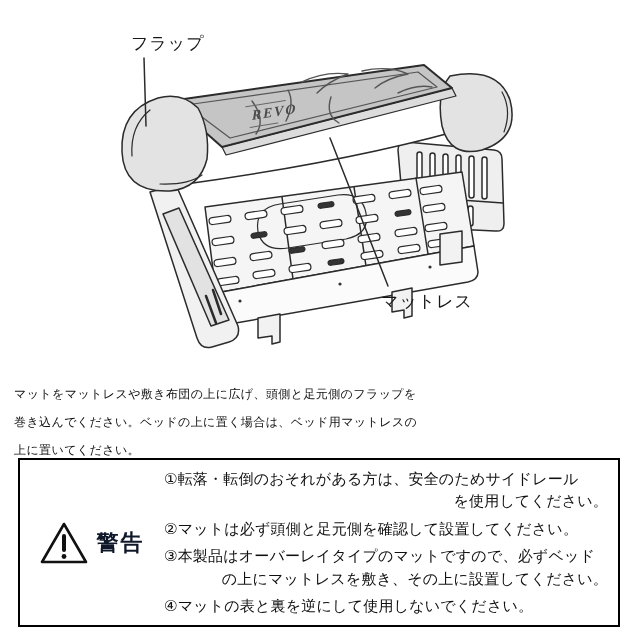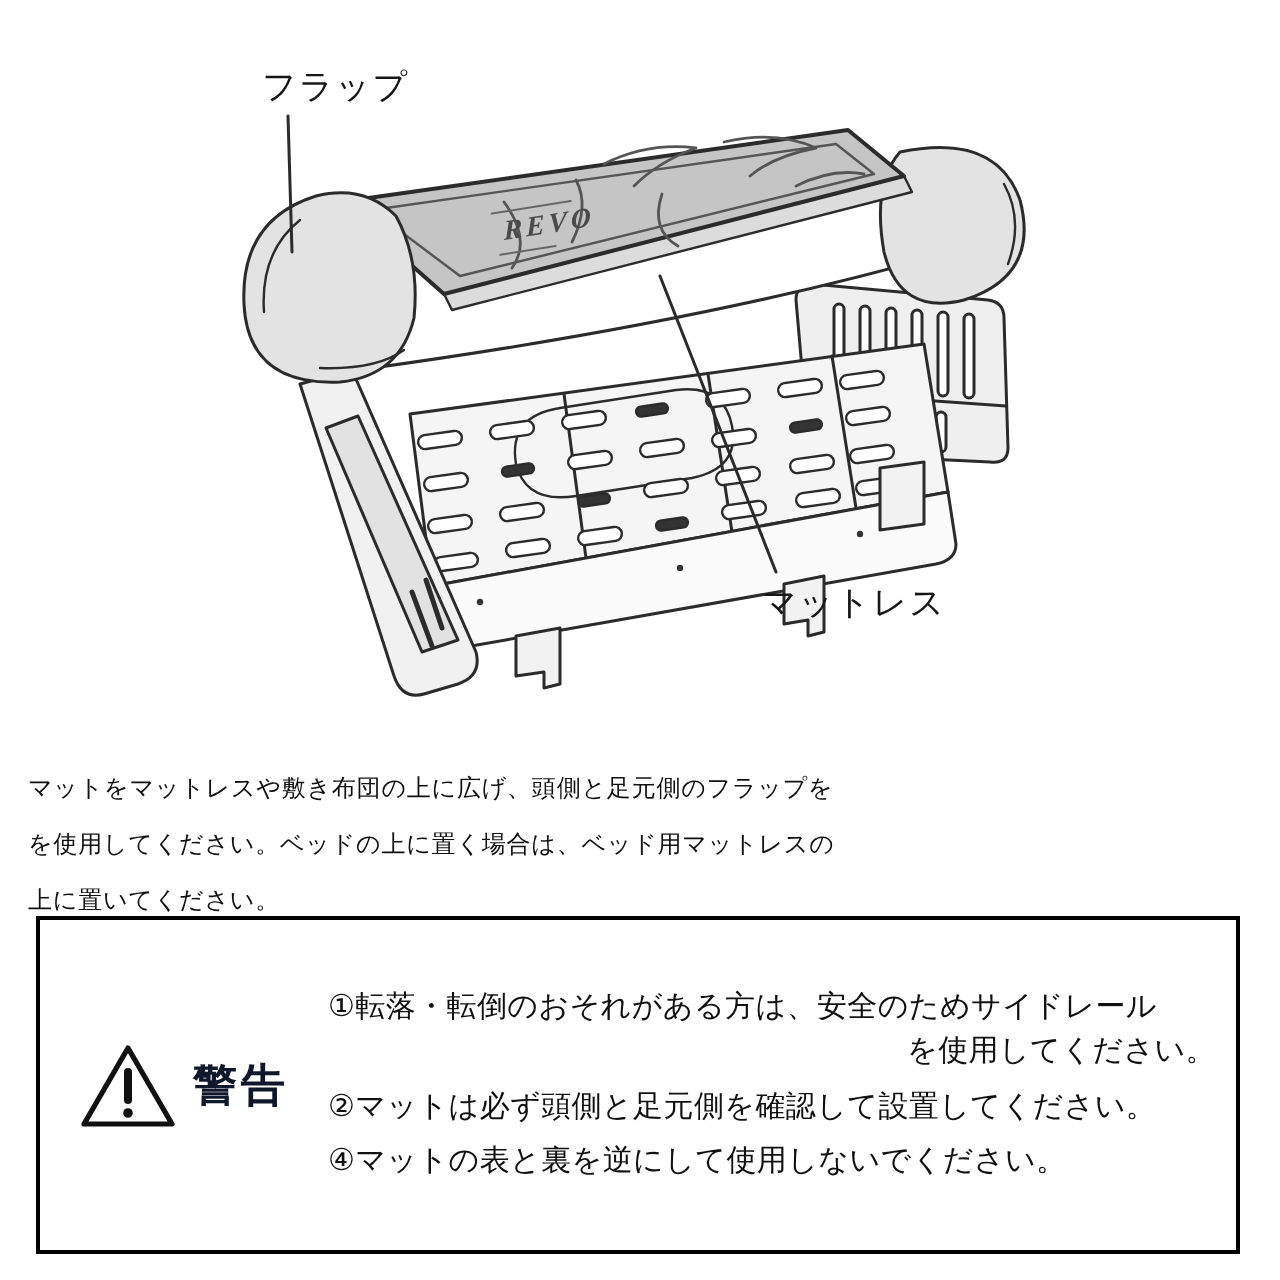--- a/index.html
+++ b/index.html
@@ -153,21 +153,21 @@
         <line x1="330" y1="138" x2="388" y2="286"></line>
       </g>
     </svg>
 
     <div class="fig-label label-flap">フラップ</div>
     <div class="fig-label label-mattress">マットレス</div>
   </div>
 
   <div class="intro">
     <div>マットをマットレスや敷き布団の上に広げ、頭側と足元側のフラップを</div>
-    <div>を使用してください。ベッドの上に置く場合は、ベッド用マットレスの</div>
+    <div>巻き込んでください。ベッドの上に置く場合は、ベッド用マットレスの</div>
     <div>上に置いてください。</div>
   </div>
 
   <div class="warnbox">
     <div class="warn-left">
       <svg width="48" height="44" viewBox="0 0 48 44">
         <polygon points="24,3 46,41 2,41" fill="none" stroke="#111" stroke-width="2.6" stroke-linejoin="round"></polygon>
         <line x1="24" y1="15" x2="24" y2="29" stroke="#111" stroke-width="4" stroke-linecap="round"></line>
         <circle cx="24" cy="35.5" r="2.4" fill="#111"></circle>
       </svg>
@@ -175,18 +175,22 @@
     </div>
     <div class="warn-items">
       <div class="warn-item">
         <div class="warn-line">①転落・転倒のおそれがある方は、安全のためサイドレール</div>
         <div class="warn-line cont">を使用してください。</div>
       </div>
       <div class="warn-item">
         <div class="warn-line">②マットは必ず頭側と足元側を確認して設置してください。</div>
       </div>
       <div class="warn-item">
+        <div class="warn-line">③本製品はオーバーレイタイプのマットですので、必ずベッド</div>
+        <div class="warn-line cont">の上にマットレスを敷き、その上に設置してください。</div>
+      </div>
+      <div class="warn-item">
         <div class="warn-line">④マットの表と裏を逆にして使用しないでください。</div>
       </div>
     </div>
   </div>
 
 </div>
 
 </body></html>

